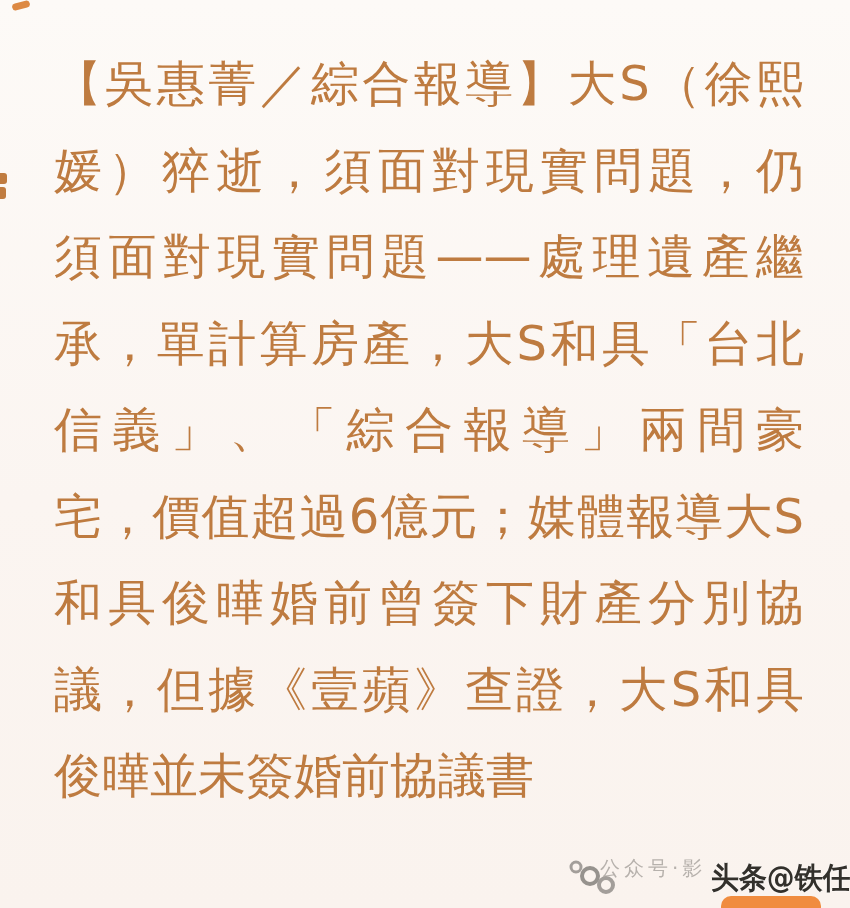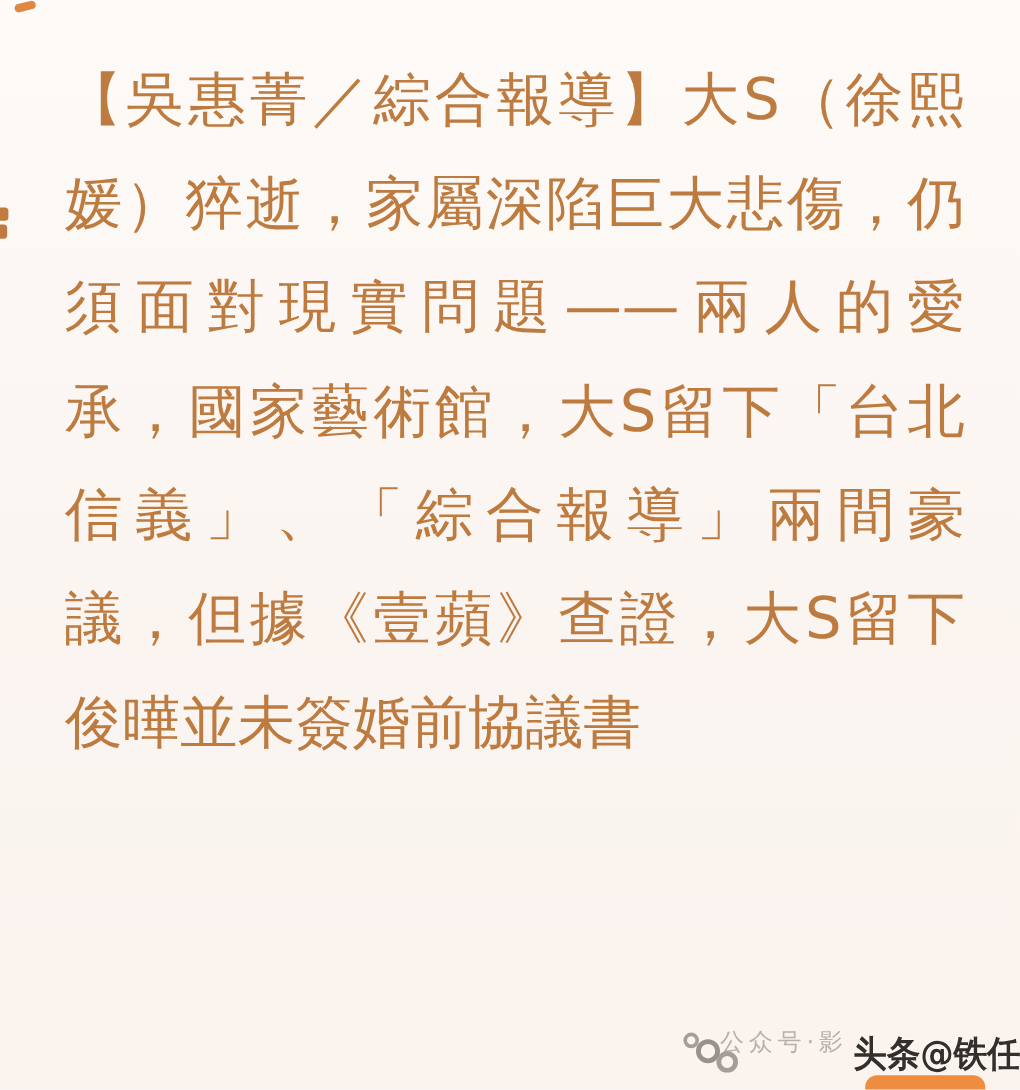--- a/index.html
+++ b/index.html
@@ -82,25 +82,27 @@
     width: 100px; height: 14px;
     background: #F08C3F;
     border-radius: 10px 10px 0 0;
   }
 </style>
 </head>
 <body>
 
 <div class="article">
   <div class="line">【吳惠菁／綜合報導】大S（徐熙</div>
-  <div class="line">媛）猝逝，家屬深陷巨大悲傷，仍</div>
-  <div class="line">須面對現實問題——兩人的愛</div>
-  <div class="line">承，國家藝術館，大S留下「台北</div>
+  <div class="line">媛）猝逝，須面對現實問題，仍</div>
+  <div class="line">須面對現實問題——處理遺產繼</div>
+  <div class="line">承，單計算房產，大S和具「台北</div>
   <div class="line">信義」、「綜合報導」兩間豪</div>
-  <div class="line">議，但據《壹蘋》查證，大S留下</div>
+  <div class="line">宅，價值超過6億元；媒體報導大S</div>
+  <div class="line">和具俊曄婚前曾簽下財產分別協</div>
+  <div class="line">議，但據《壹蘋》查證，大S和具</div>
   <div class="line last">俊曄並未簽婚前協議書</div>
 </div>
 
 <div class="frag frag-topleft"></div>
 <div class="frag frag-left-a"></div>
 <div class="frag frag-left-b"></div>
 
 <svg class="wm-circles" viewBox="0 0 52 36" xmlns="http://www.w3.org/2000/svg">
   <circle cx="10" cy="9" r="5" fill="none" stroke="#8E8A86" stroke-width="3"></circle>
   <circle cx="24" cy="18" r="8" fill="none" stroke="#7E7A76" stroke-width="4"></circle>

